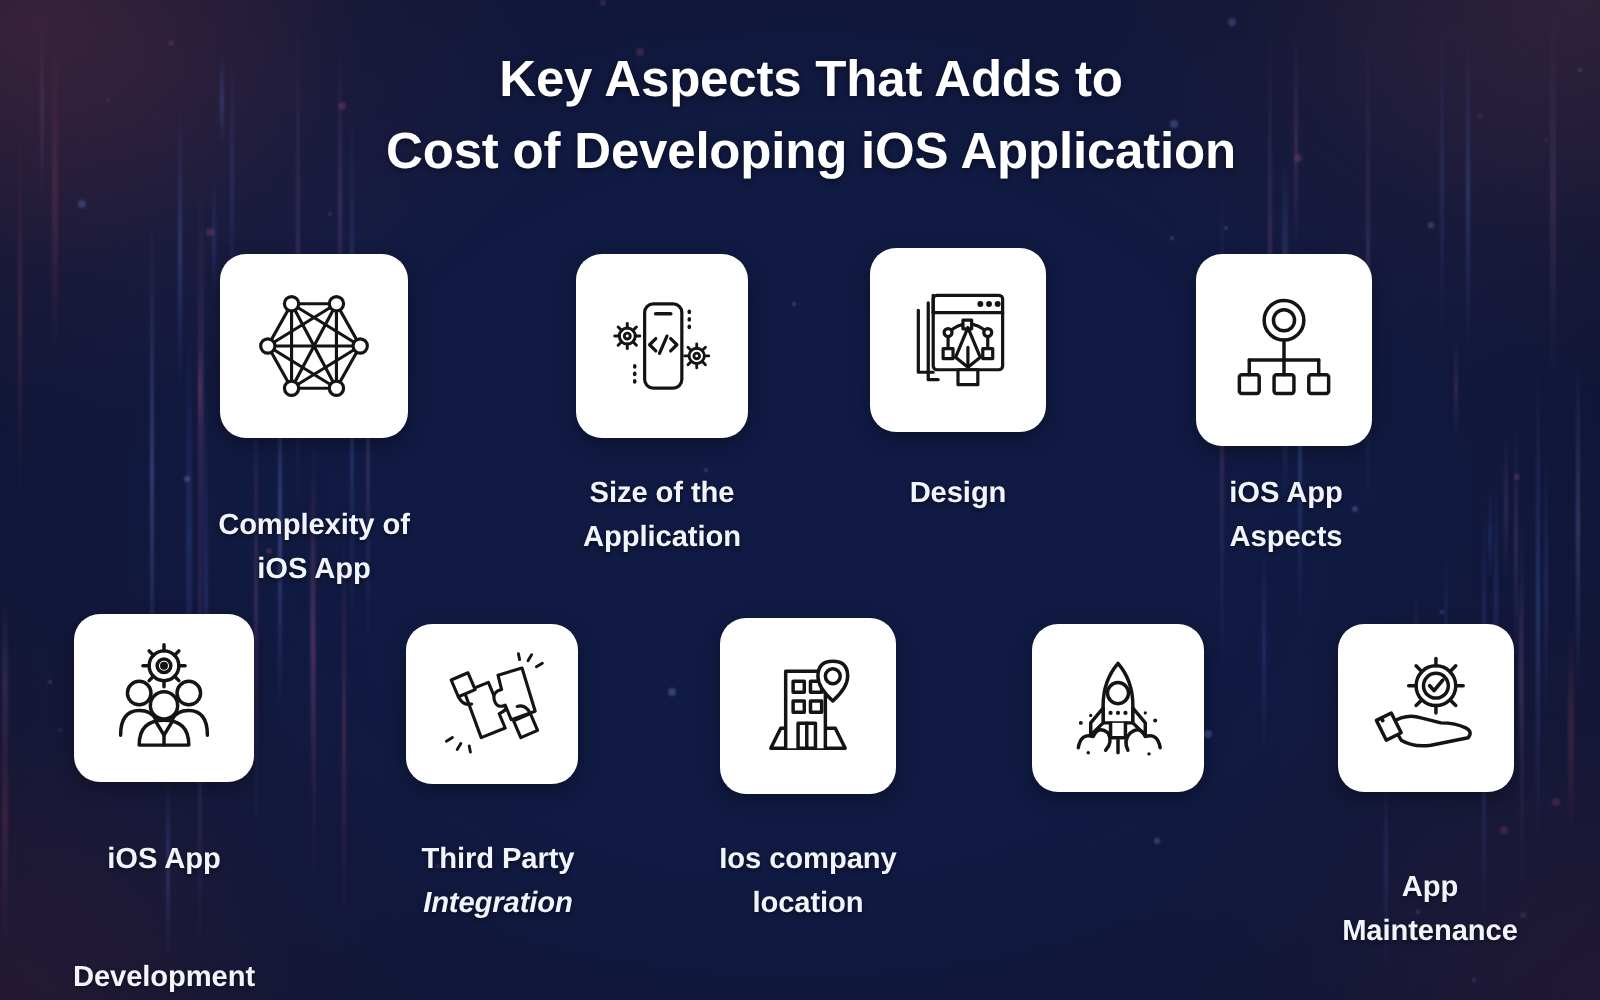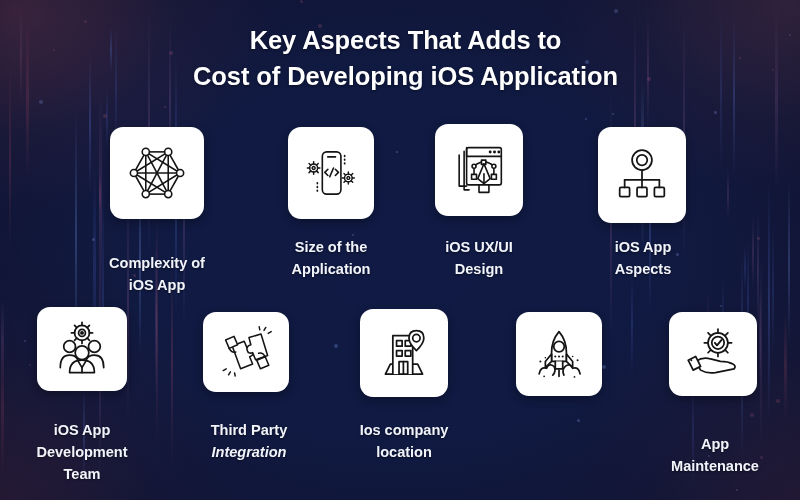--- a/index.html
+++ b/index.html
@@ -330,21 +330,20 @@
             <rect x="70" y="57" width="8" height="8"></rect>
           </g>
 
           <path d="M58 40 L48 64 L58 72 L68 64 Z" fill="#ffffff"></path>
           <line x1="58" y1="56" x2="58" y2="72"></line>
           <rect x="50" y="74" width="16" height="12" fill="#ffffff"></rect>
         </svg>
       </span>
     </div>
     <div class="caption" style="left:400px; top:236px; width:158px;">
-        <span style="display: block;">iOS UX/UI</span>
         <span style="display: block;">Design</span>
       </div>
 
     <div class="card" style="left:598px; top:127px; width:88px; height:96px;">
       <span>
         <svg width="62" height="62" viewBox="0 0 100 100" fill="none" stroke="#141414" stroke-width="2.8" stroke-linecap="round" stroke-linejoin="round">
           <circle cx="50" cy="26" r="16"></circle>
           <circle cx="50" cy="26" r="8.5"></circle>
           <line x1="50" y1="42" x2="50" y2="58"></line>
           <line x1="22" y1="58" x2="78" y2="58"></line>
@@ -390,21 +389,21 @@
 
           <circle cx="50" cy="56" r="11" fill="#ffffff"></circle>
           <path d="M30 88 Q30 68 50 68 Q70 68 70 88 Z" fill="#ffffff"></path>
           <path d="M44 70 L50 80 L56 70"></path>
           <line x1="50" y1="80" x2="50" y2="88"></line>
         </svg>
       </span>
     </div>
     <div class="caption" style="left:2px; top:419px; width:160px;">
         <span style="display: block;">iOS App</span>
-        <span style="display: block;">Development</span>
+        <span style="display: block; margin-top: 37px;">Development</span>
         <span style="display: block;">Team</span>
       </div>
 
     <div class="card" style="left:203px; top:312px; width:86px; height:80px;">
       <span>
         <svg width="60" height="60" viewBox="0 0 100 100" fill="none" stroke="#141414" stroke-width="2.6" stroke-linecap="round" stroke-linejoin="round">
 
           <path d="M27 40 L47 32 L52 44 Q60 41 62 48 Q64 55 56 58 L61 70 L41 78 L27 40 Z" fill="#ffffff"></path>
 
           <path d="M55 26 L75 20 L86 56 L66 63 L61 51 Q54 54 52 47 Q50 40 58 38 L55 26 Z" fill="#ffffff"></path>

